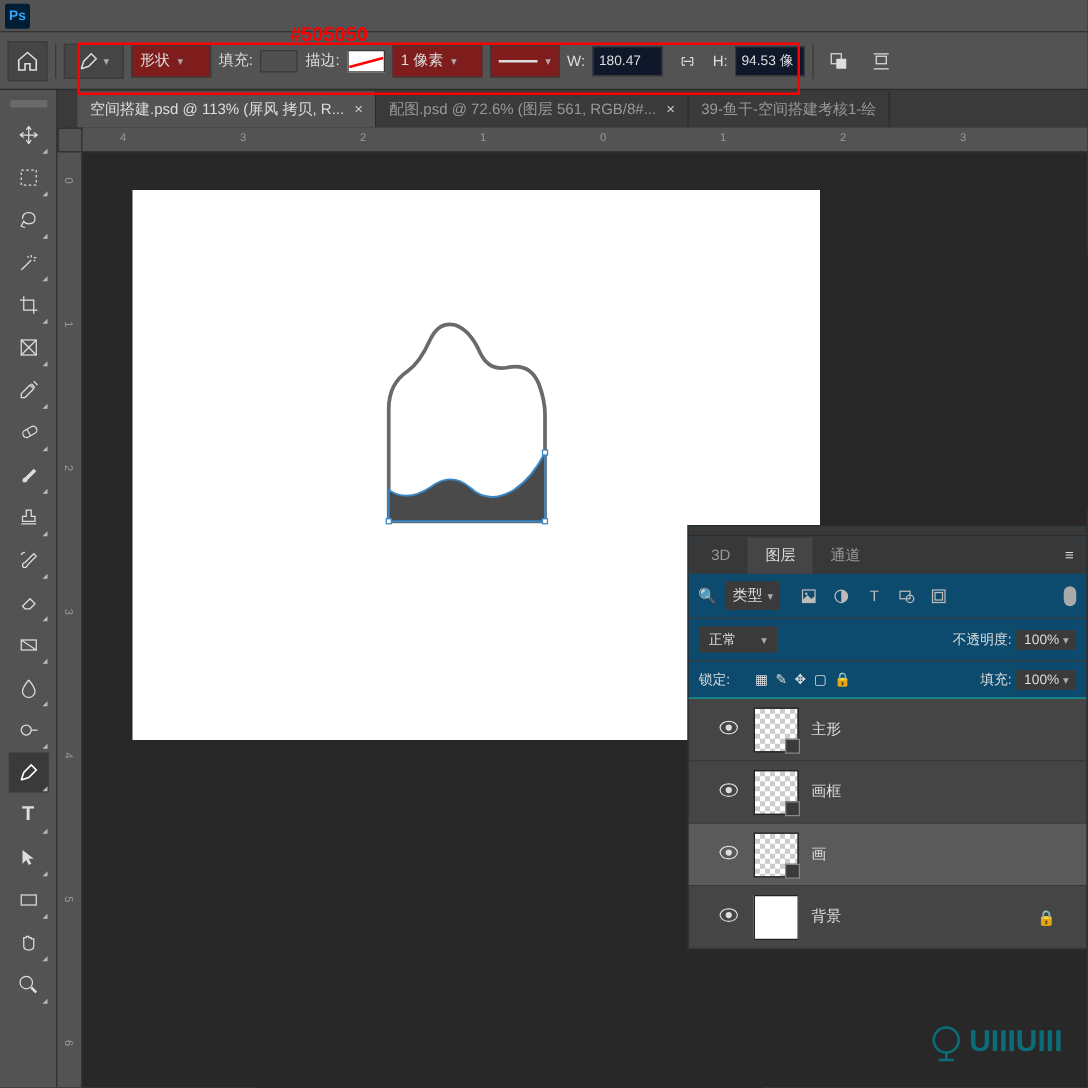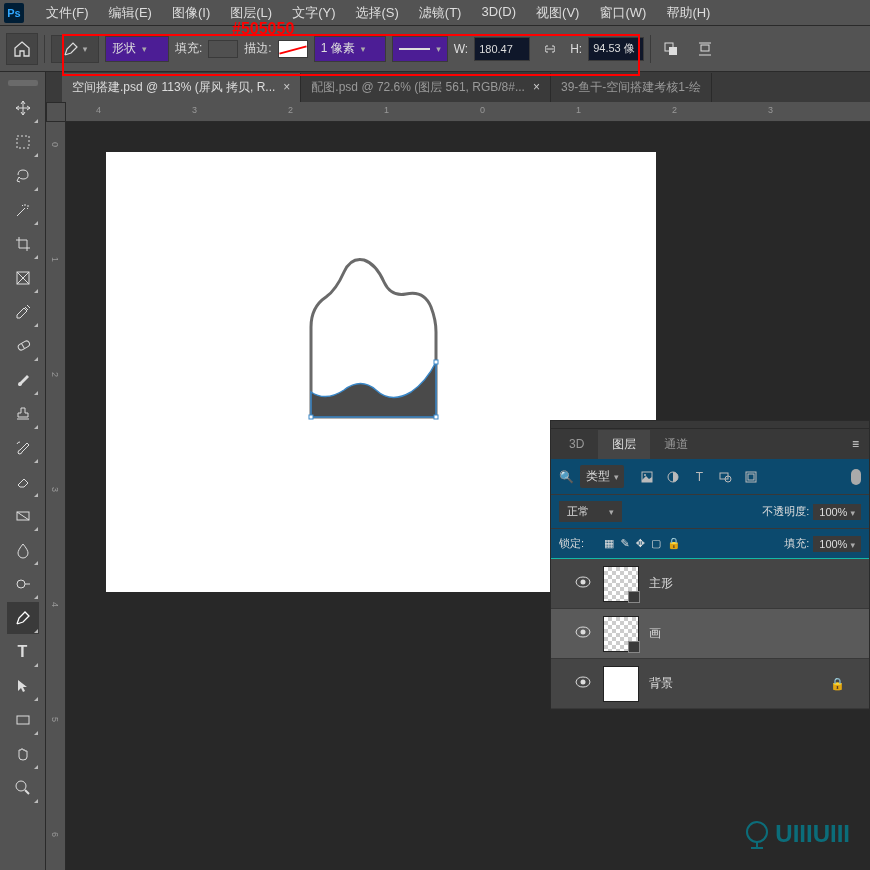--- a/index.html
+++ b/index.html
@@ -5,21 +5,21 @@
 *{margin:0;padding:0;box-sizing:border-box;font-family:"Microsoft YaHei",sans-serif;user-select:none}
 body{background:#535353;width:870px;height:870px;overflow:hidden;color:#ddd;font-size:12px;position:relative}
 .menubar{background:#535353;height:26px;display:flex;align-items:center;padding:0 4px;border-bottom:1px solid #2a2a2a}
 .ps-logo{width:20px;height:20px;background:#001e36;color:#31a8ff;display:flex;align-items:center;justify-content:center;font-weight:bold;font-size:11px;border-radius:2px;margin-right:12px}
 .menu-item{padding:3px 10px;cursor:pointer;font-size:13px}
 .annotation{position:absolute;color:#ff0000;font-size:16px;font-weight:bold;z-index:100}
 .red-box{position:absolute;border:2px solid #ff0000;z-index:99;pointer-events:none}
 .optbar{background:#535353;height:46px;display:flex;align-items:center;padding:0 6px;border-bottom:1px solid #2a2a2a;gap:6px}
 .home-btn{width:32px;height:32px;display:flex;align-items:center;justify-content:center;border:1px solid #3a3a3a;background:#454545;cursor:pointer}
 .tool-preset{width:48px;height:28px;background:#454545;border:1px solid #3a3a3a;display:flex;align-items:center;justify-content:center;gap:4px;cursor:pointer}
-.dropdown{height:26px;background:#4c1d95;border:1px solid #3a3a3a;display:flex;align-items:center;padding:0 6px;cursor:pointer;gap:6px}
+.dropdown{height:26px;background:#7f1d1d;border:1px solid #3a3a3a;display:flex;align-items:center;padding:0 6px;cursor:pointer;gap:6px}
 .opt-label{color:#ddd;font-size:12px}
 .swatch{width:30px;height:18px;border:1px solid #3a3a3a}
 .fill-swatch{background:#505050}
 .stroke-swatch{background:#fff;position:relative}
 .stroke-swatch::after{content:"";position:absolute;left:0;top:8px;right:0;height:2px;background:red;transform:rotate(-15deg)}
 .num-input{width:56px;height:24px;background:#0f172a;border:1px solid #3a3a3a;color:#ddd;padding:0 4px;font-size:11px}
 .icon-btn{width:28px;height:28px;display:flex;align-items:center;justify-content:center;cursor:pointer}
 .divider{width:1px;height:28px;background:#3a3a3a}
 .workspace{display:flex;height:calc(100% - 72px)}
 .toolbar{width:46px;background:#535353;border-right:1px solid #2a2a2a;display:flex;flex-direction:column;align-items:center;padding-top:8px;gap:2px}
@@ -68,33 +68,20 @@
 .three-tab-top{height:8px;background:#383838;border-bottom:1px solid #2a2a2a}
 </style>
 </head>
 <body>
 
 <div class="annotation" style="left:232px;top:20px">#505050</div>
 <div class="red-box" style="left:62px;top:34px;width:578px;height:42px"></div>
 
 <div class="menubar">
   <div class="ps-logo">Ps</div>
-  <div id="menu-items" style="display: flex;">
-      <div class="menu-item">文件(F)</div>
-      <div class="menu-item">编辑(E)</div>
-      <div class="menu-item">图像(I)</div>
-      <div class="menu-item">图层(L)</div>
-      <div class="menu-item">文字(Y)</div>
-      <div class="menu-item">选择(S)</div>
-      <div class="menu-item">滤镜(T)</div>
-      <div class="menu-item">3D(D)</div>
-      <div class="menu-item">视图(V)</div>
-      <div class="menu-item">窗口(W)</div>
-      <div class="menu-item">帮助(H)</div>
-    </div>
 </div>
 
 <div class="optbar">
   <div class="home-btn">
     <svg width="18" height="16" viewBox="0 0 18 16">
         <path d="M9 1 L16 7 L16 15 L11 15 L11 10 L7 10 L7 15 L2 15 L2 7 Z" fill="none" stroke="#ddd" stroke-width="1.3"></path>
       </svg>
   </div>
   <div class="divider"></div>
   <div class="tool-preset">
@@ -402,20 +389,30 @@
       <div class="layer-row">
         <div class="vis-icon"><svg width="16" height="12" viewBox="0 0 16 12">
             <path d="M8 1 Q14 1 15 6 Q14 11 8 11 Q2 11 1 6 Q2 1 8 1" fill="none" stroke="#ddd"></path>
             <circle cx="8" cy="6" r="2.5" fill="#ddd"></circle>
           </svg></div>
         <div class="layer-thumb thumb-checker">
           <div class="thumb-badge"></div>
         </div>
         <div class="layer-name">主形</div>
       </div>
+      <div class="layer-row">
+        <div class="vis-icon"><svg width="16" height="12" viewBox="0 0 16 12">
+            <path d="M8 1 Q14 1 15 6 Q14 11 8 11 Q2 11 1 6 Q2 1 8 1" fill="none" stroke="#ddd"></path>
+            <circle cx="8" cy="6" r="2.5" fill="#ddd"></circle>
+          </svg></div>
+        <div class="layer-thumb thumb-checker">
+          <div class="thumb-badge"></div>
+        </div>
+        <div class="layer-name">画框</div>
+      </div>
       <div class="layer-row selected">
         <div class="vis-icon"><svg width="16" height="12" viewBox="0 0 16 12">
             <path d="M8 1 Q14 1 15 6 Q14 11 8 11 Q2 11 1 6 Q2 1 8 1" fill="none" stroke="#ddd"></path>
             <circle cx="8" cy="6" r="2.5" fill="#ddd"></circle>
           </svg></div>
         <div class="layer-thumb thumb-checker">
           <div class="thumb-badge"></div>
         </div>
         <div class="layer-name">画</div>
       </div>

